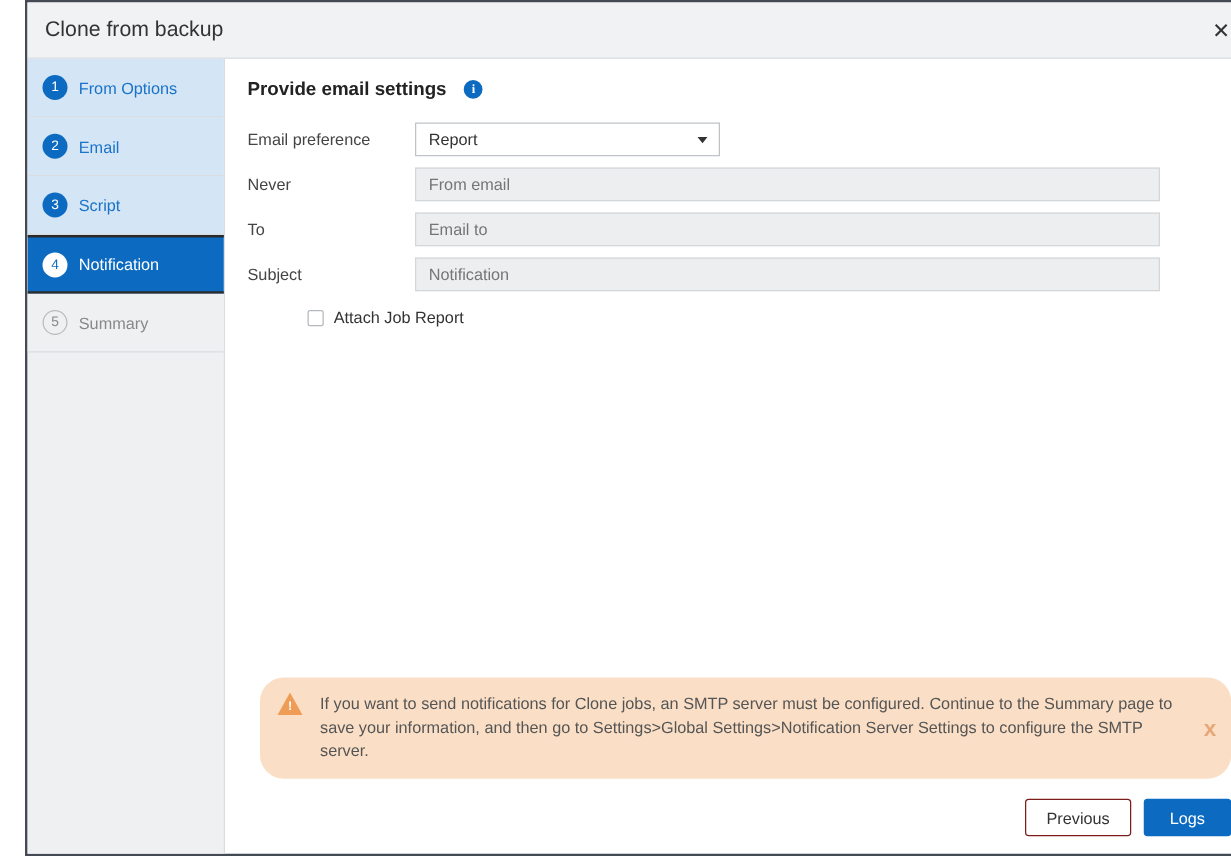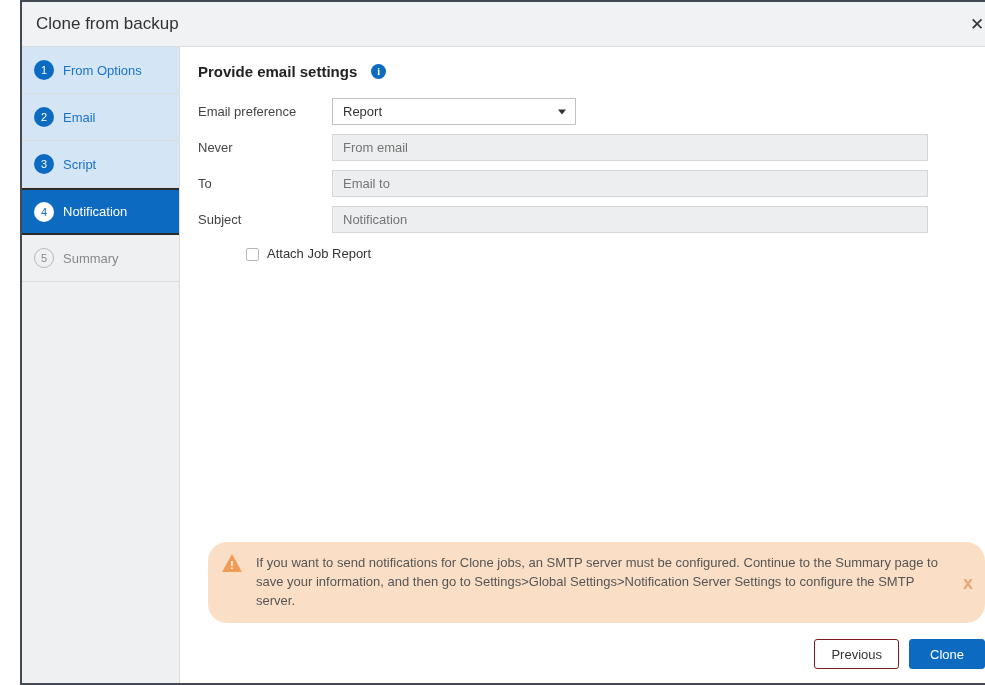--- a/index.html
+++ b/index.html
@@ -344,20 +344,20 @@
       </div>
 
       <div class="alert">
         <div class="alert-tri"></div>
         <span>If you want to send notifications for Clone jobs, an SMTP server must be configured. Continue to the Summary page to save your information, and then go to Settings&gt;Global Settings&gt;Notification Server Settings to configure the SMTP server.</span>
         <div class="alert-close">x</div>
       </div>
 
       <div class="footer">
         <button class="btn btn-secondary">Previous</button>
-        <button class="btn btn-primary">Clone</button>
+        <button class="btn btn-primary">Logs</button>
       </div>
 
     </div>
 
   </div>
 
 </div>
 
 </body></html>

